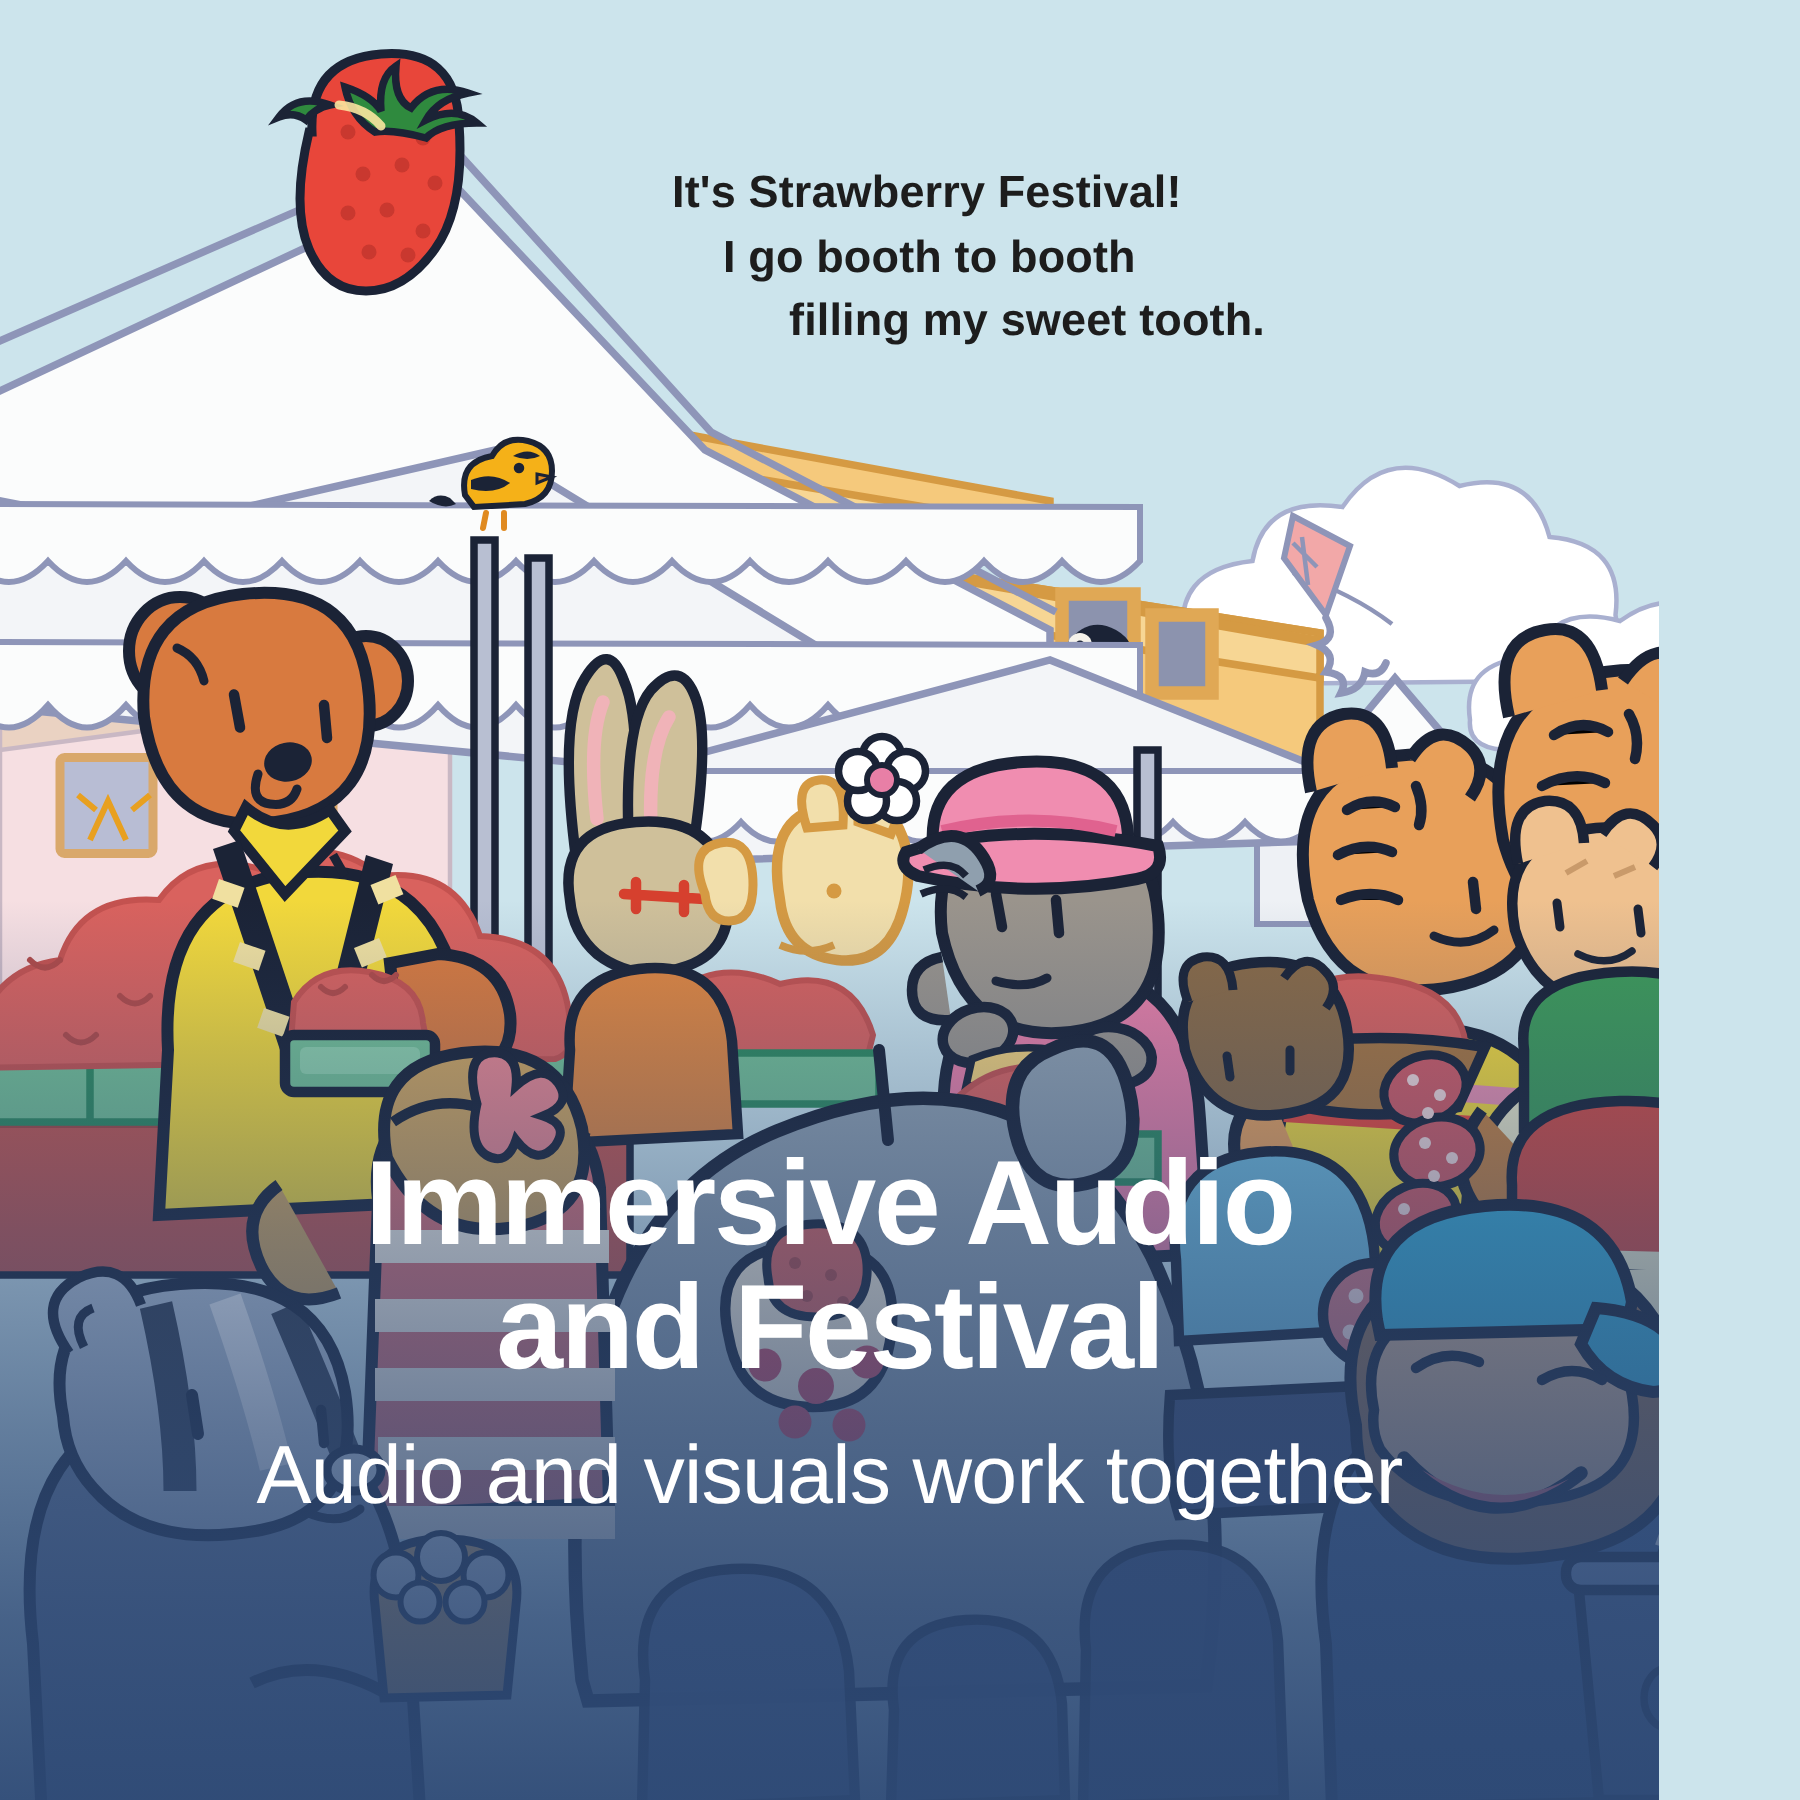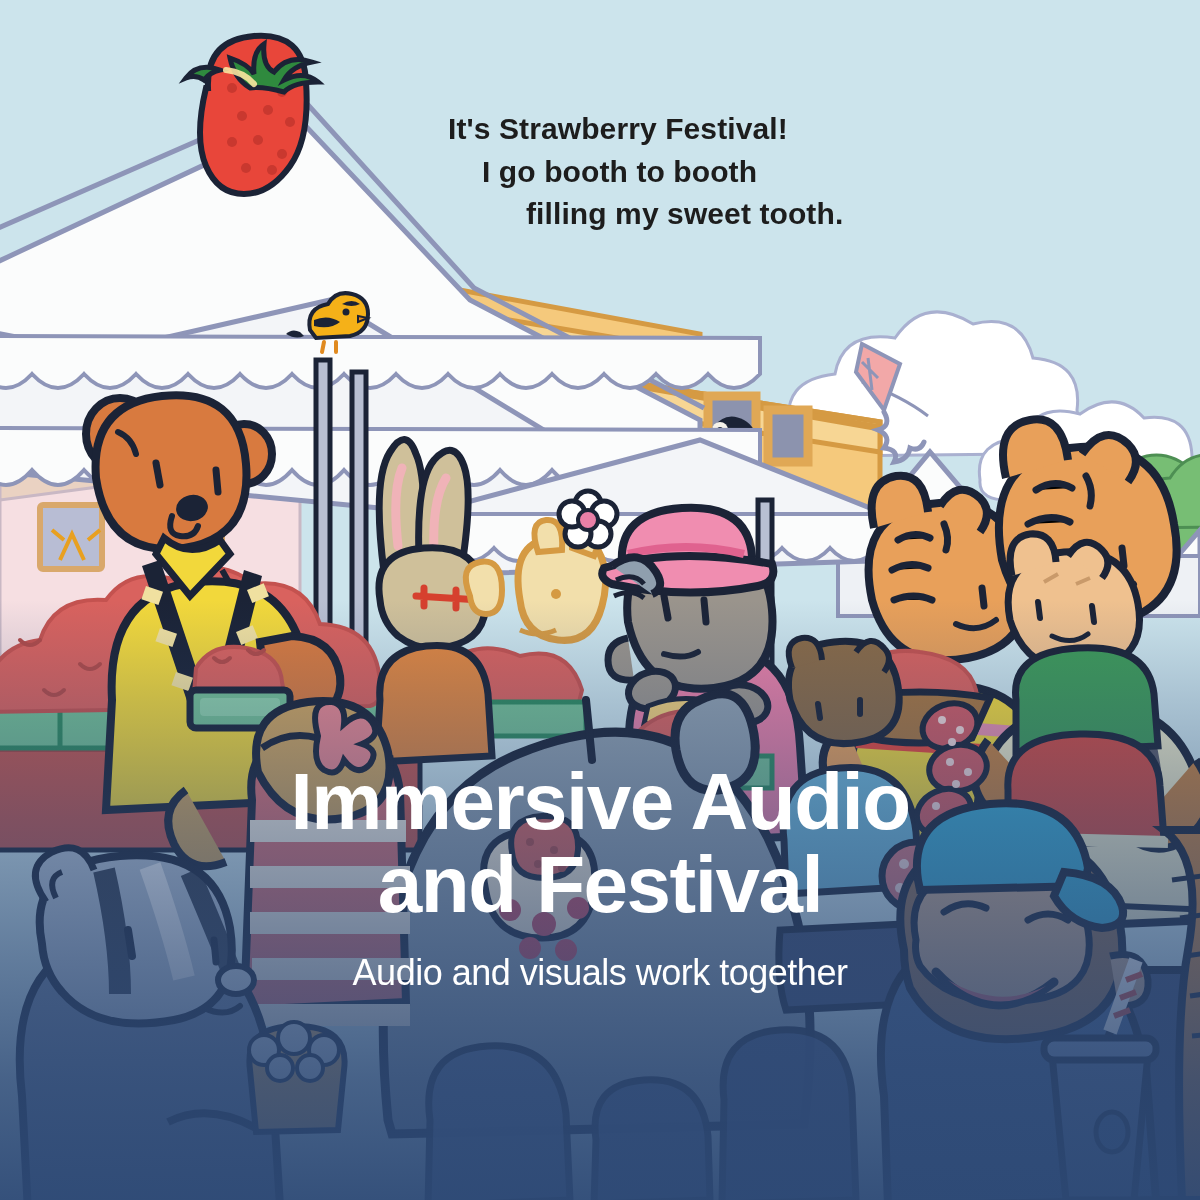--- a/index.html
+++ b/index.html
@@ -2,21 +2,21 @@
 <html><head>
 <meta charset="utf-8">
 <style>
   * { margin:0; padding:0; box-sizing:border-box; }
   html, body {
     width:1200px; height:1200px;
     font-family:"Liberation Sans", sans-serif;
     background:#cce4ec; overflow:hidden;
   }
   #stage {
-    position:relative; width:1200px; height:1200px; overflow:hidden;
+    position:relative; width:1106px; height:1200px; overflow:hidden;
     background:#cce4ec;
   }
   .art { position:absolute; inset:0; }
   .art svg { display:block; width:1200px; height:1200px; }
 
   
   #scrim {
     position:absolute; left:0; right:0; top:0; bottom:0;
     background:linear-gradient(to bottom,
       rgba(45,73,117,0.00)   0px,
@@ -33,21 +33,21 @@
   #overlay {
     position:absolute; left:0; right:0; top:760px;
     display:flex; flex-direction:column; align-items:center;
     text-align:center; color:#ffffff;
   }
   #headline {
     font-size:80px; font-weight:700; line-height:1.04;
     letter-spacing:-1.5px; max-width:1000px;
   }
   #subhead {
-    margin-top:26px; font-size:36px; font-weight:400;
+    margin-top:26px; font-size:55px; font-weight:400;
     line-height:1.14; letter-spacing:-0.5px; max-width:1060px;
   }
 
   
   #quote {
     position:absolute; left:430px; top:108px; width:500px;
     color:#1d1d1d; font-weight:700; font-size:30px; line-height:1.42;
     letter-spacing:0.1px;
   }
   #quote .l1 { text-align:left; padding-left:18px; }

